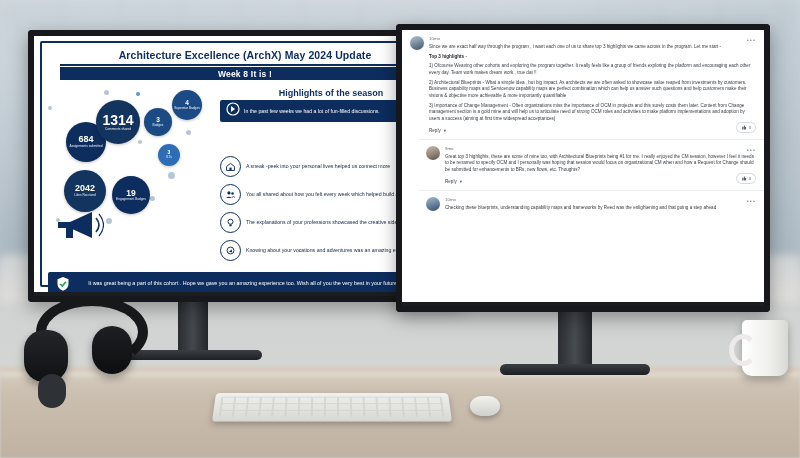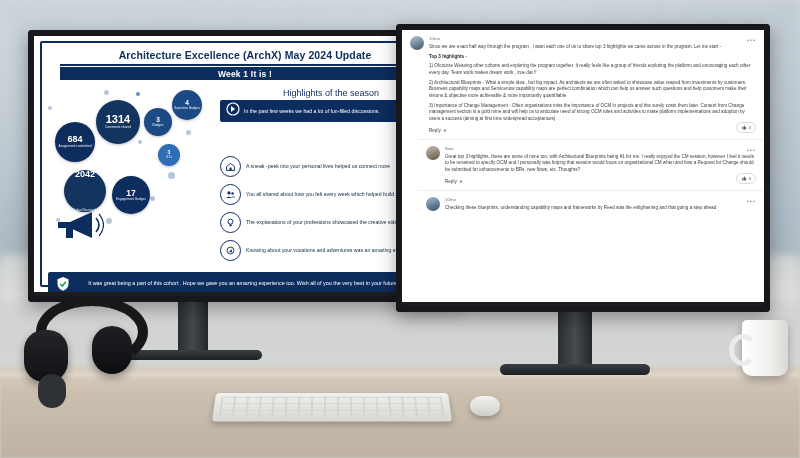--- a/index.html
+++ b/index.html
@@ -75,44 +75,44 @@
   }
 
   
   .stats{position:absolute;left:12px;top:50px;width:160px;height:150px;}
   .dotfield{position:absolute;inset:0;}
   .dot{position:absolute;border-radius:50%;background:#9fb3c9;opacity:.75;}
   .bubble{position:absolute;border-radius:50%;background:#0d2d5e;color:#fff;display:flex;flex-direction:column;
     align-items:center;justify-content:center;text-align:center;line-height:1.02;box-shadow:0 1px 3px rgba(0,0,0,.25);}
   .bubble .num{font-weight:bold;}
   .bubble .cap{font-size:3.2px;opacity:.92;margin-top:1px;}
-  .b1{left:9px;top:36px;width:40px;height:40px;}
+  .b1{left:20px;top:36px;width:40px;height:40px;}
   .b1 .num{font-size:9px;}
   .b2{left:50px;top:14px;width:44px;height:44px;background:#12345f;}
-  .b2 .num{font-size:11px;}
+  .b2 .num{font-size:14px;}
   .b3{left:98px;top:22px;width:28px;height:28px;background:#1c4a84;}
   .b3 .num{font-size:6.5px;}
   .b4{left:126px;top:4px;width:30px;height:30px;background:#1c4a84;}
   .b4 .num{font-size:6.5px;}
-  .b5{left:18px;top:84px;width:42px;height:42px;background:#12345f;justify-content:space-between;}
+  .b5{left:18px;top:84px;width:42px;height:42px;background:#12345f;}
   .b5 .num{font-size:9px;}
   .b6{left:66px;top:90px;width:38px;height:38px;background:#0d2d5e;}
   .b6 .num{font-size:8.5px;}
   .b7{left:112px;top:58px;width:22px;height:22px;background:#2d6db5;}
   .b7 .num{font-size:5px;}
 
   .megaphone{position:absolute;left:18px;top:172px;width:52px;height:34px;}
 
   .whatabout{
     position:absolute;left:16px;top:214px;width:160px;text-align:center;
     font-size:10px;font-weight:bold;color:#0d2d5e;
   }
 
   
-  .hl-title{position:absolute;left:186px;top:52px;right:14px;text-align:center;font-size:9px;font-weight:normal;color:#0d2d5e;}
+  .hl-title{position:absolute;left:186px;top:52px;right:14px;text-align:center;font-size:9px;font-weight:bold;color:#0d2d5e;}
   .hl-band{
     position:absolute;left:186px;top:64px;right:12px;height:22px;background:#0d2d5e;border-radius:2px;
     display:flex;align-items:center;gap:4px;padding:0 6px;box-sizing:border-box;color:#fff;
   }
   .hl-band .txt{font-size:5.2px;line-height:1.25;}
   .hl-row{position:absolute;left:186px;right:12px;display:flex;align-items:center;gap:5px;}
   .hl-row .ic{flex:0 0 auto;width:19px;height:19px;border-radius:50%;border:1.4px solid #0d2d5e;display:flex;align-items:center;justify-content:center;background:#fff;}
   .hl-row .txt{font-size:5.2px;line-height:1.3;color:#12294a;} .r2{top:120px;} .r3{top:148px;} .r4{top:176px;} .r5{top:204px;}
 
   .closing{
@@ -192,21 +192,21 @@
   <div class="base-l"></div>
   <div class="monitor" id="monitor-left">
     <div class="bezel"></div>
     <div id="left-led"></div>
     <div class="screen">
       <div class="slide">
         <div class="slide-frame"></div>
 
         <div class="slide-title">Architecture Excellence (ArchX) May 2024 Update</div>
         <div class="title-rule"></div>
-        <div class="week-banner">Week 1 It is !</div>
+        <div class="week-banner">Week 8 It is !</div>
 
         <div class="stats">
           <div class="dotfield">
             <div class="dot" style="left:2px;top:20px;width:4px;height:4px;"></div>
             <div class="dot" style="left:58px;top:4px;width:5px;height:5px;"></div>
             <div class="dot" style="left:92px;top:54px;width:4px;height:4px;"></div>
             <div class="dot" style="left:140px;top:44px;width:5px;height:5px;"></div>
             <div class="dot" style="left:122px;top:86px;width:7px;height:7px;"></div>
             <div class="dot" style="left:104px;top:110px;width:5px;height:5px;"></div>
             <div class="dot" style="left:60px;top:132px;width:6px;height:6px;"></div>
@@ -229,21 +229,21 @@
           </div>
           <div class="bubble b4">
             <span class="num">4</span>
             <span class="cap">Superstar Badges</span>
           </div>
           <div class="bubble b5">
             <span class="num">2042</span>
             <span class="cap">Likes Received</span>
           </div>
           <div class="bubble b6">
-            <span class="num">17</span>
+            <span class="num">19</span>
             <span class="cap">Engagement Badges</span>
           </div>
           <div class="bubble b7">
             <span class="num">3</span>
             <span class="cap">ILTs</span>
           </div>
         </div>
 
         <div class="megaphone">
           <svg viewBox="0 0 52 34" width="52" height="34">

